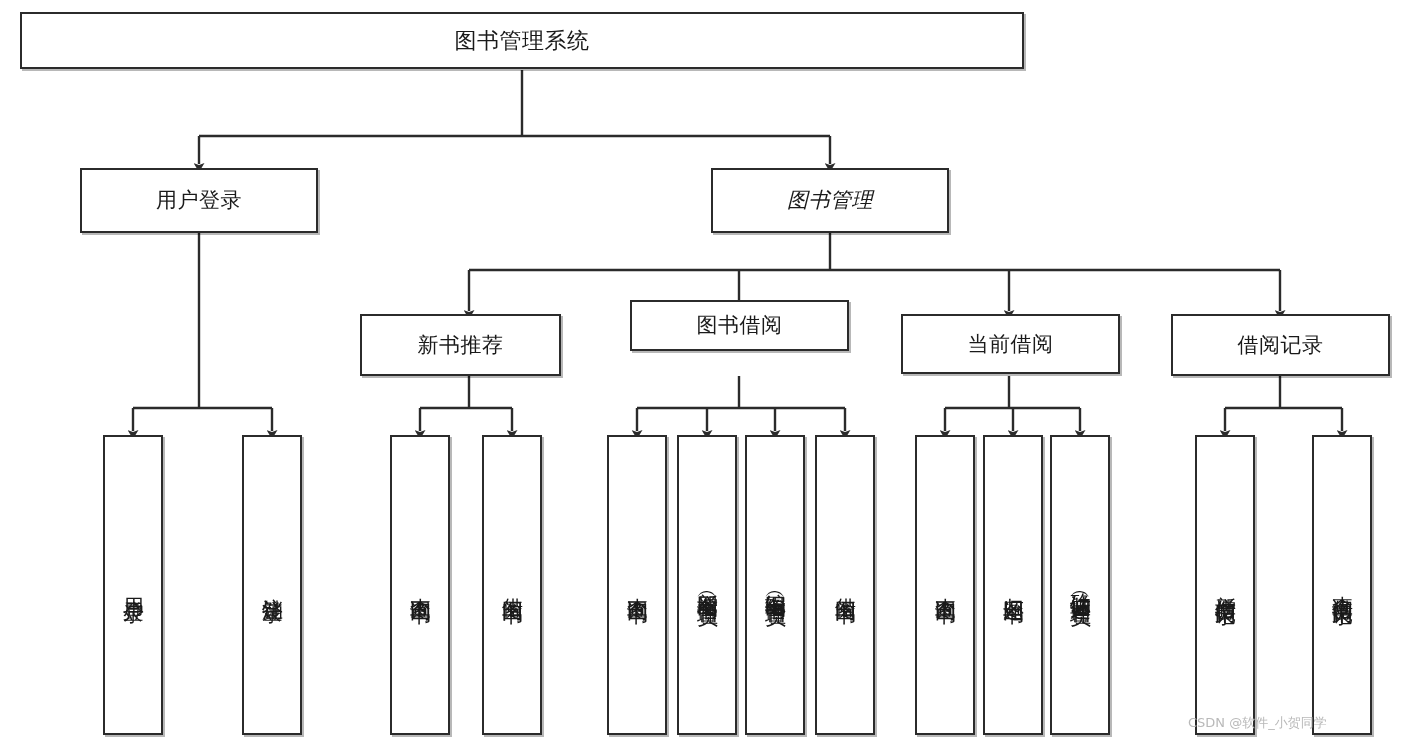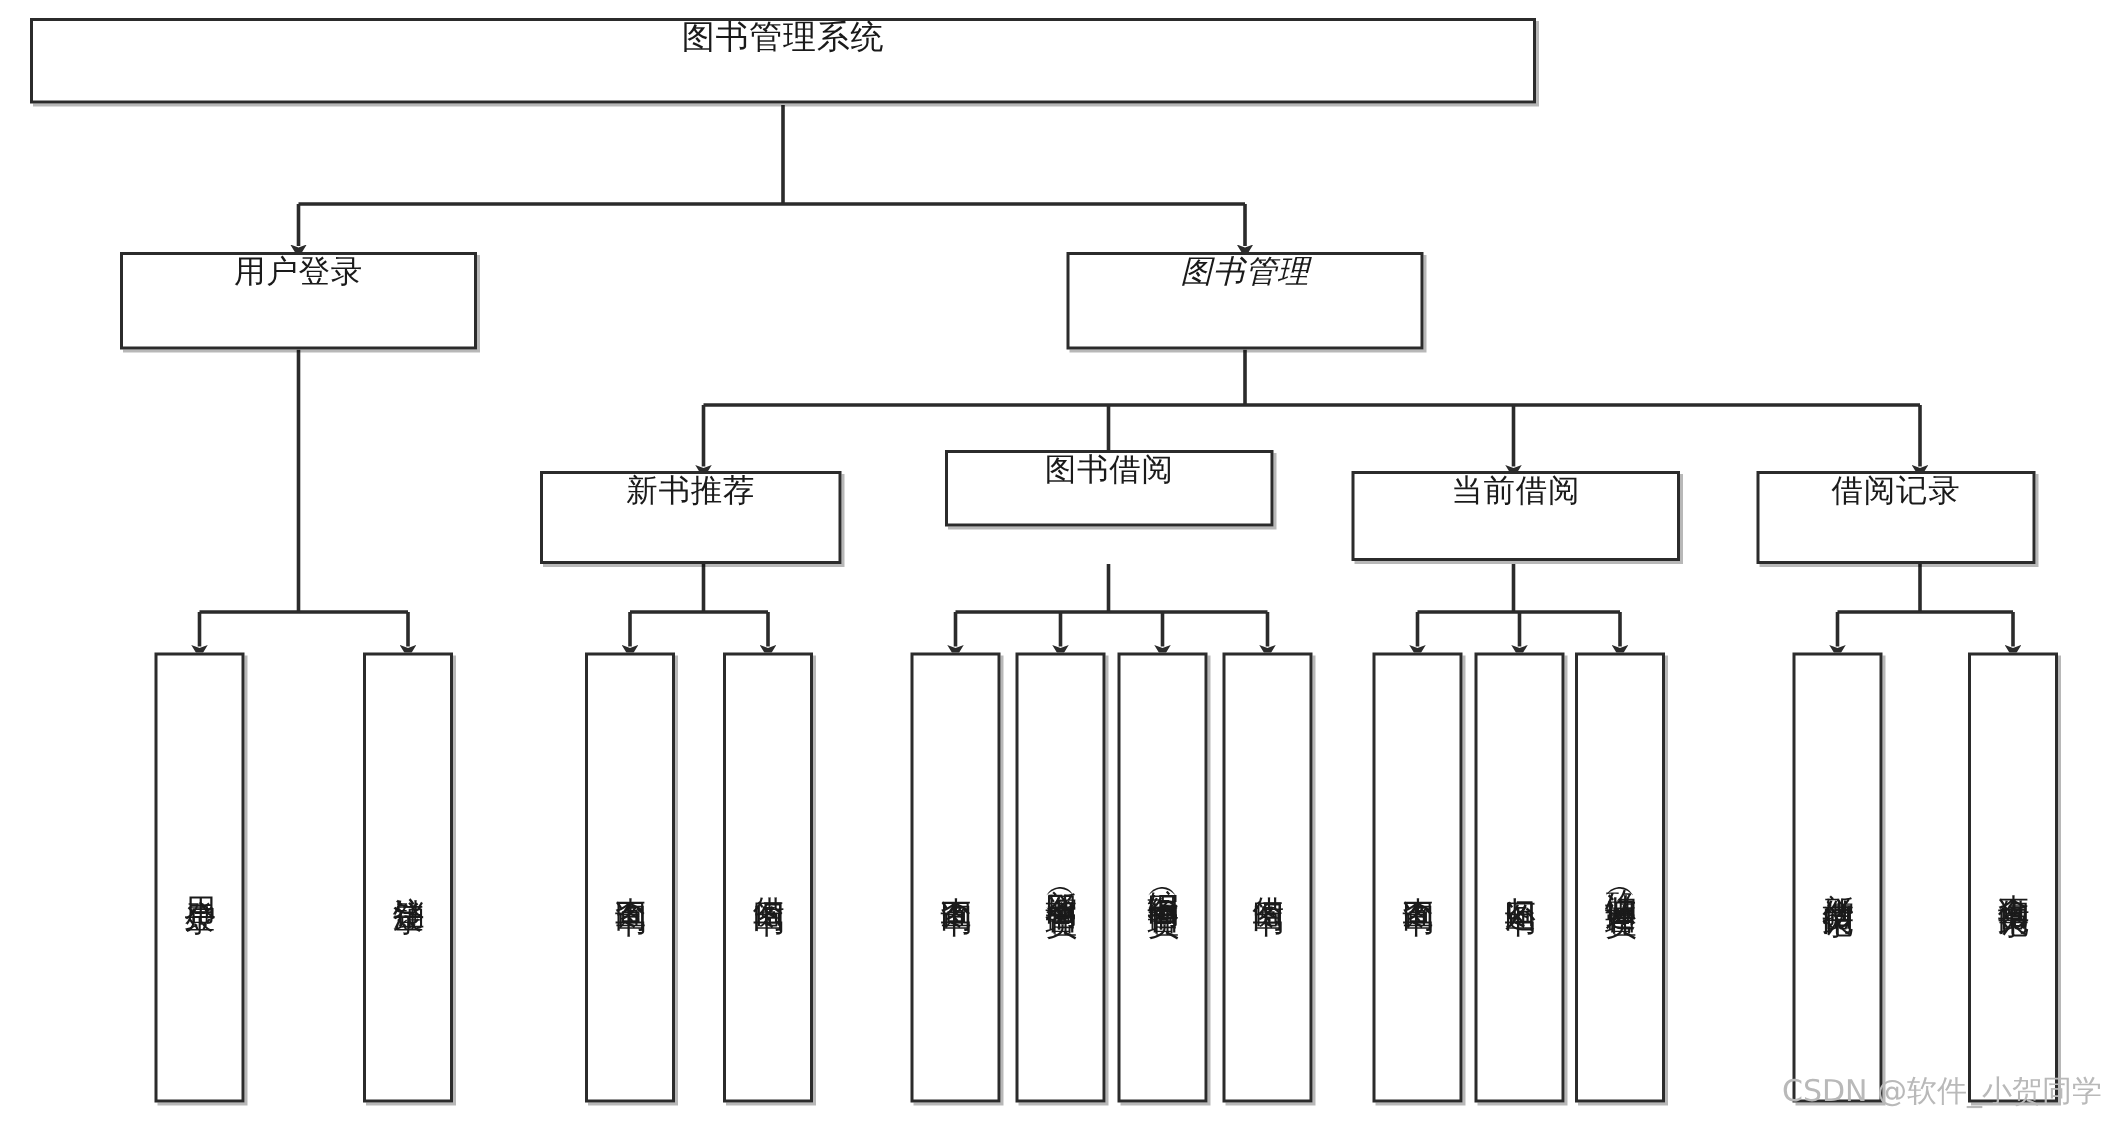--- a/index.html
+++ b/index.html
@@ -26,20 +26,21 @@
     height: 747px;
     pointer-events: none;
   }
   .node {
     position: absolute;
     box-sizing: border-box;
     background: #ffffff;
     border: 2px solid #2b2b2b;
     box-shadow: 2px 2px 0 rgba(0,0,0,0.28);
     display: flex;
+    align-items: center;
     justify-content: center;
   }
   .node .lbl {
     color: #1a1a1a;
     text-align: center;
     line-height: 1.08;
     white-space: pre;
   }
   .node.horizontal .lbl {
     font-size: 21px;
@@ -56,21 +57,21 @@
     writing-mode: vertical-rl;
     text-orientation: upright;
     font-size: 21px;
     letter-spacing: 2px;
     line-height: 1;
   }
   #watermark {
     position: absolute;
     left: 1188px;
     top: 714px;
-    font-size: 20px;
+    font-size: 13px;
     color: #b9b9b9;
     white-space: pre;
     user-select: none;
     text-align: right;
   }
 </style>
 </head>
 <body>
 
 <div id="canvas">
@@ -138,21 +139,21 @@
 
   <div class="node horizontal" style="left:360px; top:314px; width:201px; height:62px;">
     <span class="lbl">新书推荐</span>
   </div>
   <div class="node horizontal" style="left:630px; top:300px; width:219px; height:51px;">
     <span class="lbl">图书借阅</span>
   </div>
   <div class="node horizontal" style="left:901px; top:314px; width:219px; height:60px;">
     <span class="lbl">当前借阅</span>
   </div>
-  <div class="node horizontal" style="left:1171px; top:314px; width:186px; height:62px;">
+  <div class="node horizontal" style="left:1171px; top:314px; width:219px; height:62px;">
     <span class="lbl">借阅记录</span>
   </div>
 
   <div class="node vertical" style="left:103px; top:435px; width:60px; height:300px;">
     <span class="lbl">用户登录</span>
   </div>
   <div class="node vertical" style="left:242px; top:435px; width:60px; height:300px;">
     <span class="lbl">注销登录</span>
   </div>
 

